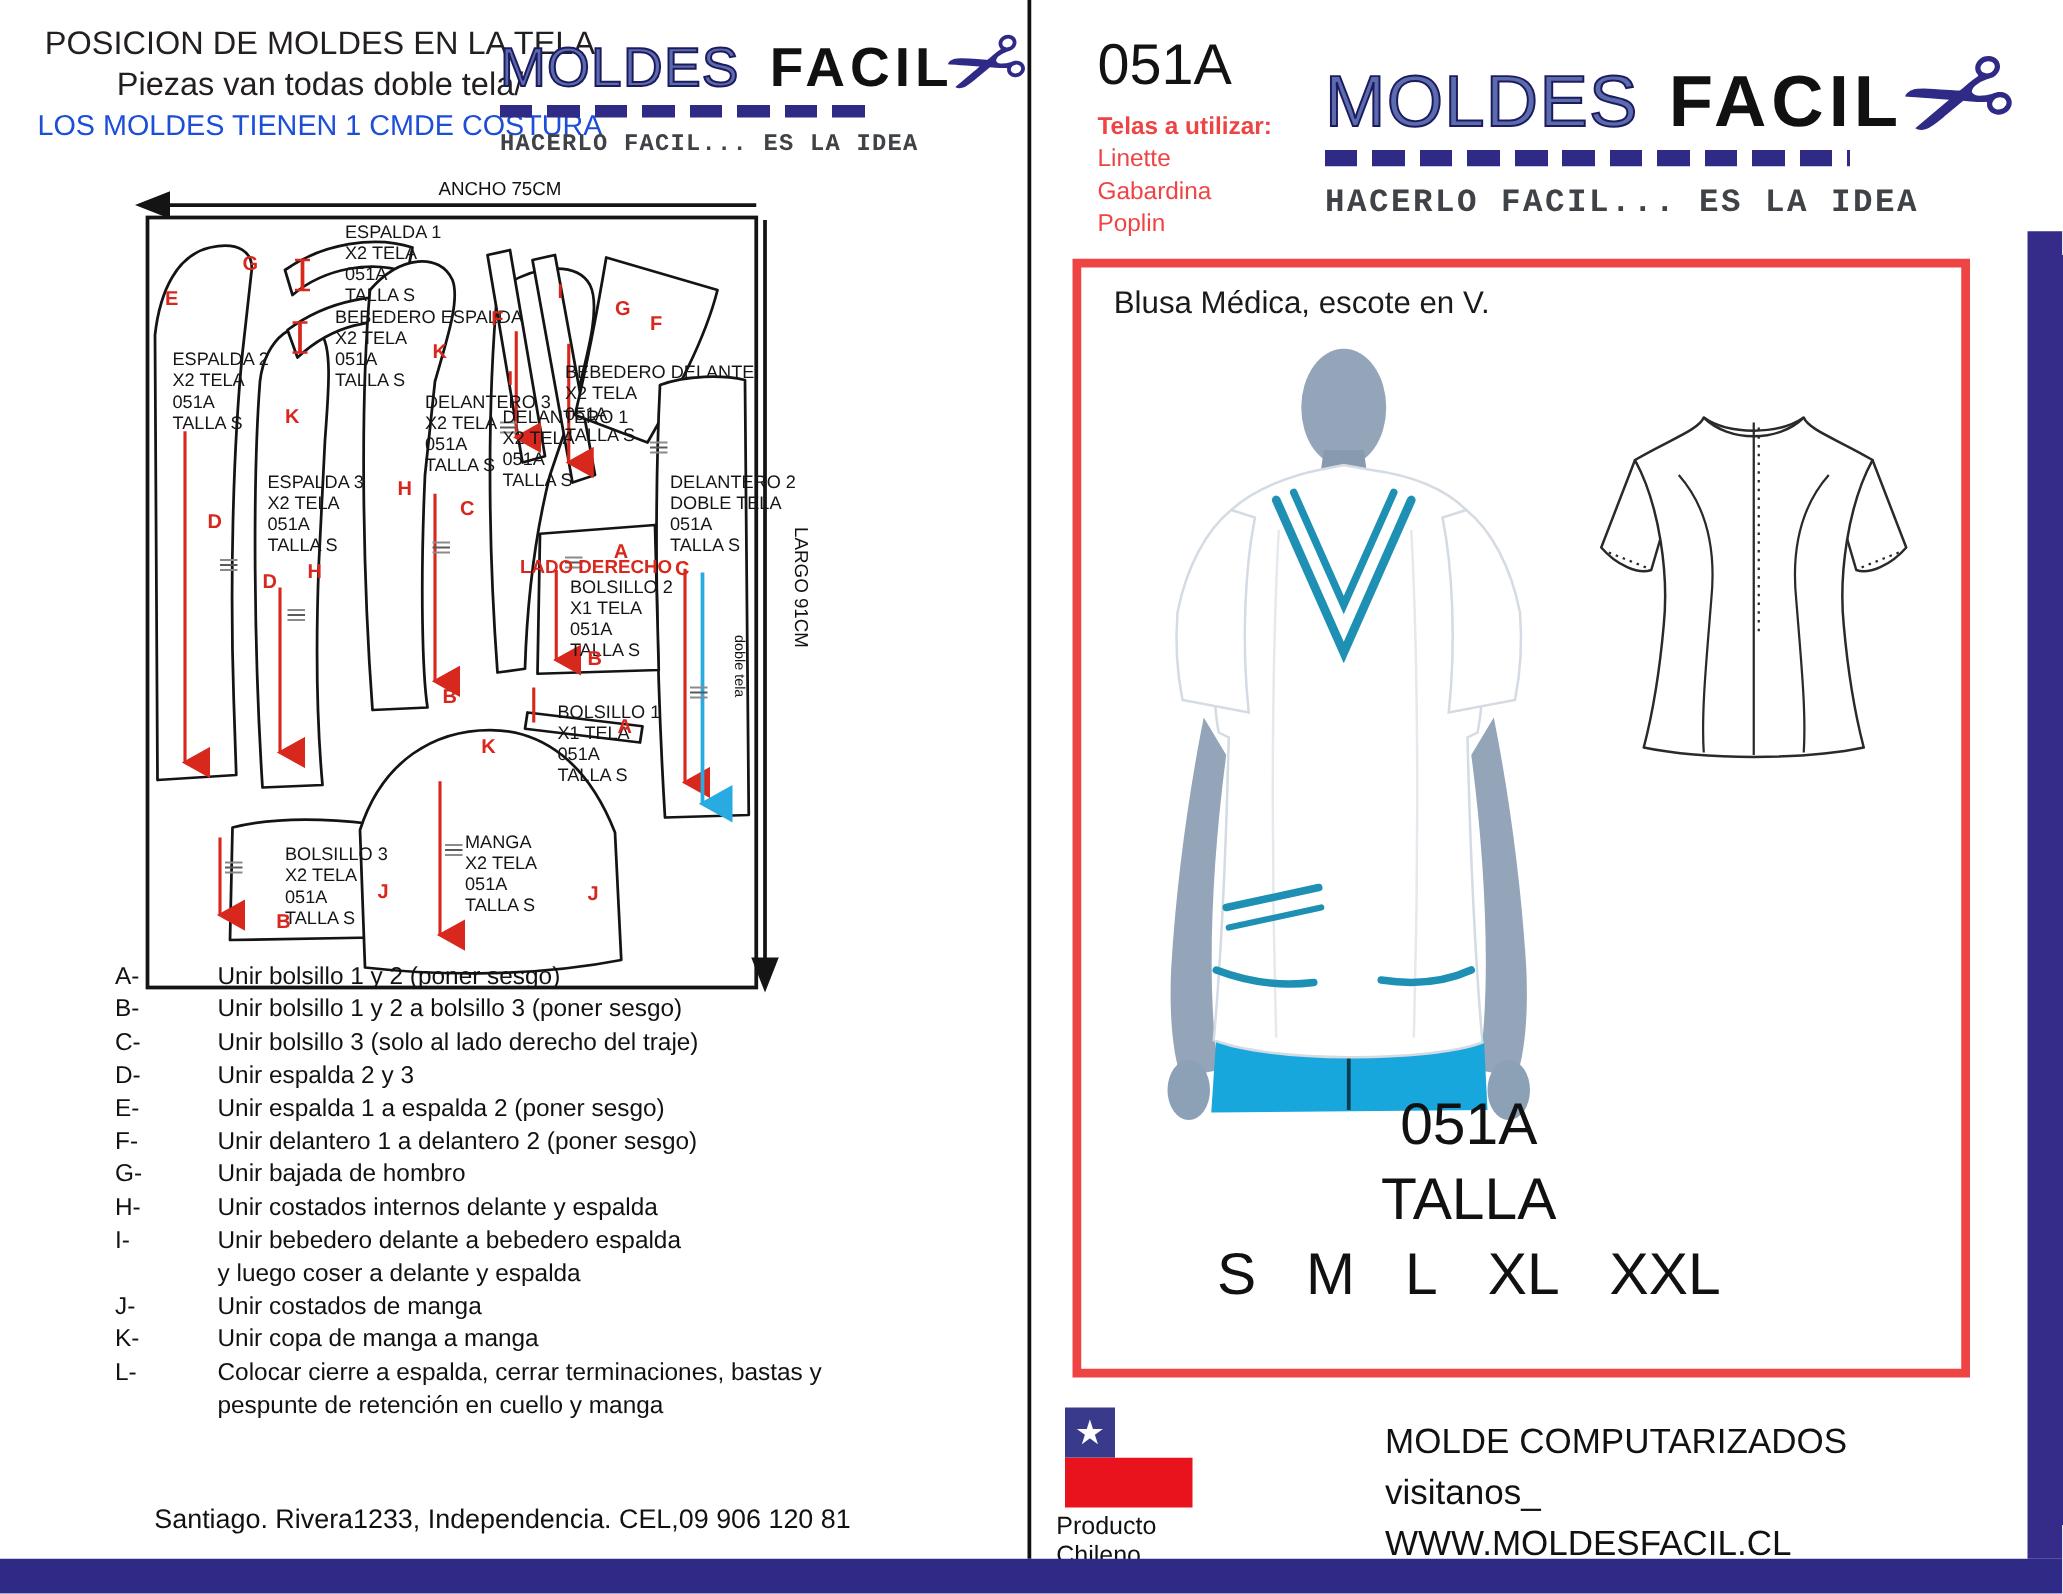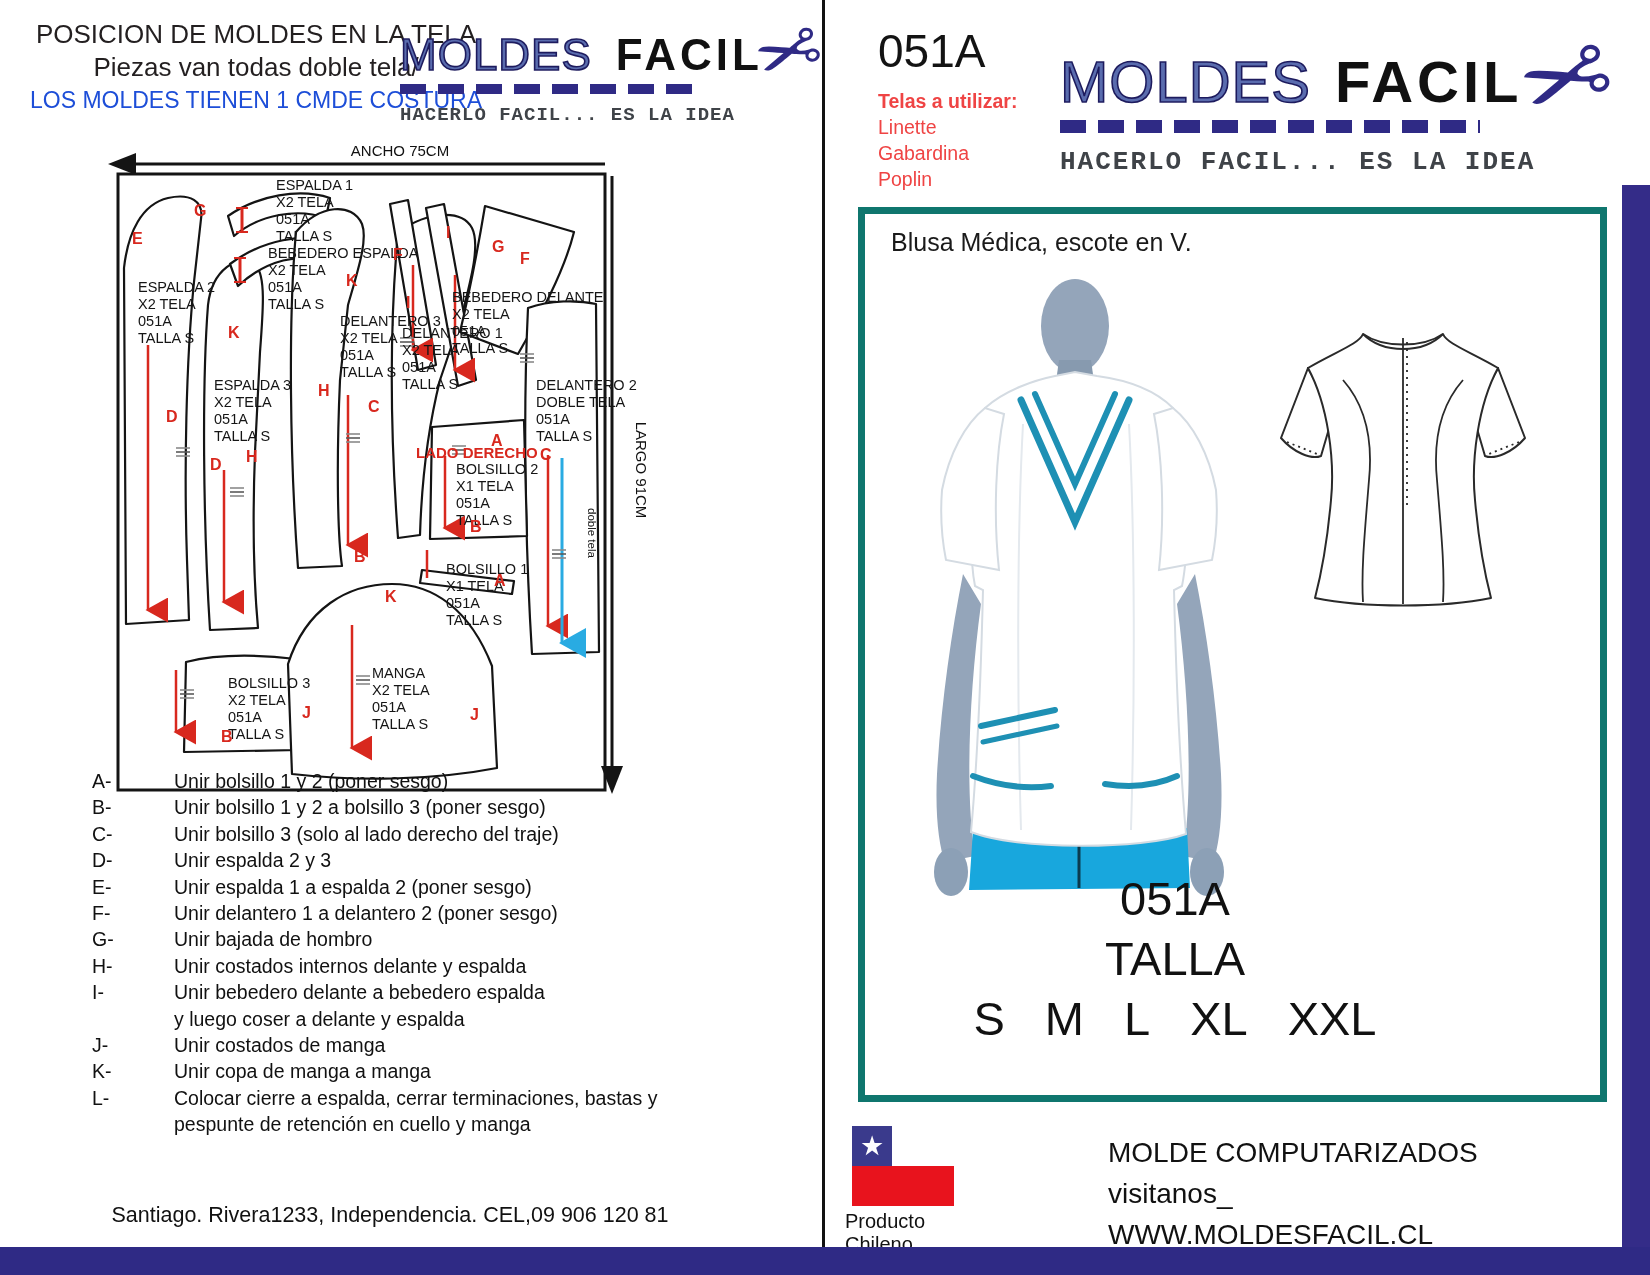--- a/index.html
+++ b/index.html
@@ -38,27 +38,27 @@
   svg .dg-redtext{font-family:"Liberation Sans",sans-serif;font-size:15px;font-weight:bold;fill:#d8281e;}
   svg .dim{font-family:"Liberation Sans",sans-serif;font-size:15px;fill:#111;}
   svg .rline{stroke:#d8281e;stroke-width:2.5;fill:none;}
   svg .cline{stroke:#29abe2;stroke-width:3;fill:none;}
 
   
   .inst{left:92px;top:768px;width:640px;font-size:19.5px;line-height:26.4px;color:#111;}
   .inst .row{display:flex;}
   .inst .k{width:82px;flex:none;}
   .inst .cont{margin-left:82px;}
-  .addr{left:90px;top:1203px;width:600px;text-align:center;font-size:21.5px;color:#111;}
+  .addr{left:102px;top:1203px;width:600px;text-align:center;font-size:21.5px;color:#111;}
 
   
   .code-big{left:878px;top:24px;font-size:46px;color:#131313;}
   .fabrics{left:878px;top:88px;font-size:19.5px;line-height:26px;color:#ef4444;}
   .fabrics .t{font-weight:bold;}
-  .product-box{left:858px;top:207px;width:704px;height:881px;border:7px solid #0f766e;padding-left:31px;}
+  .product-box{left:858px;top:207px;width:704px;height:881px;border:7px solid #ef4444;}
   .pb-title{left:26px;top:14px;font-size:25px;color:#1a1a1a;}
   .pb-codes{left:110px;top:655px;width:400px;text-align:center;font-size:47px;color:#111;line-height:60px;}
   .pb-sizes{display:flex;justify-content:center;gap:40px;}
   .flag{left:852px;top:1126px;}
   .flag .top{display:flex;}
   .flag .blue{width:40px;height:40px;background:#3a3a8c;color:#fff;display:flex;align-items:center;justify-content:center;font-size:27px;}
   .flag .white{width:62px;height:40px;background:#fff;}
   .flag .red{width:102px;height:40px;background:#e8131d;}
   .flag-cap{left:845px;top:1210px;width:130px;font-size:20px;color:#111;}
   .site{left:1108px;top:1132px;font-size:28px;line-height:41px;color:#111;}

